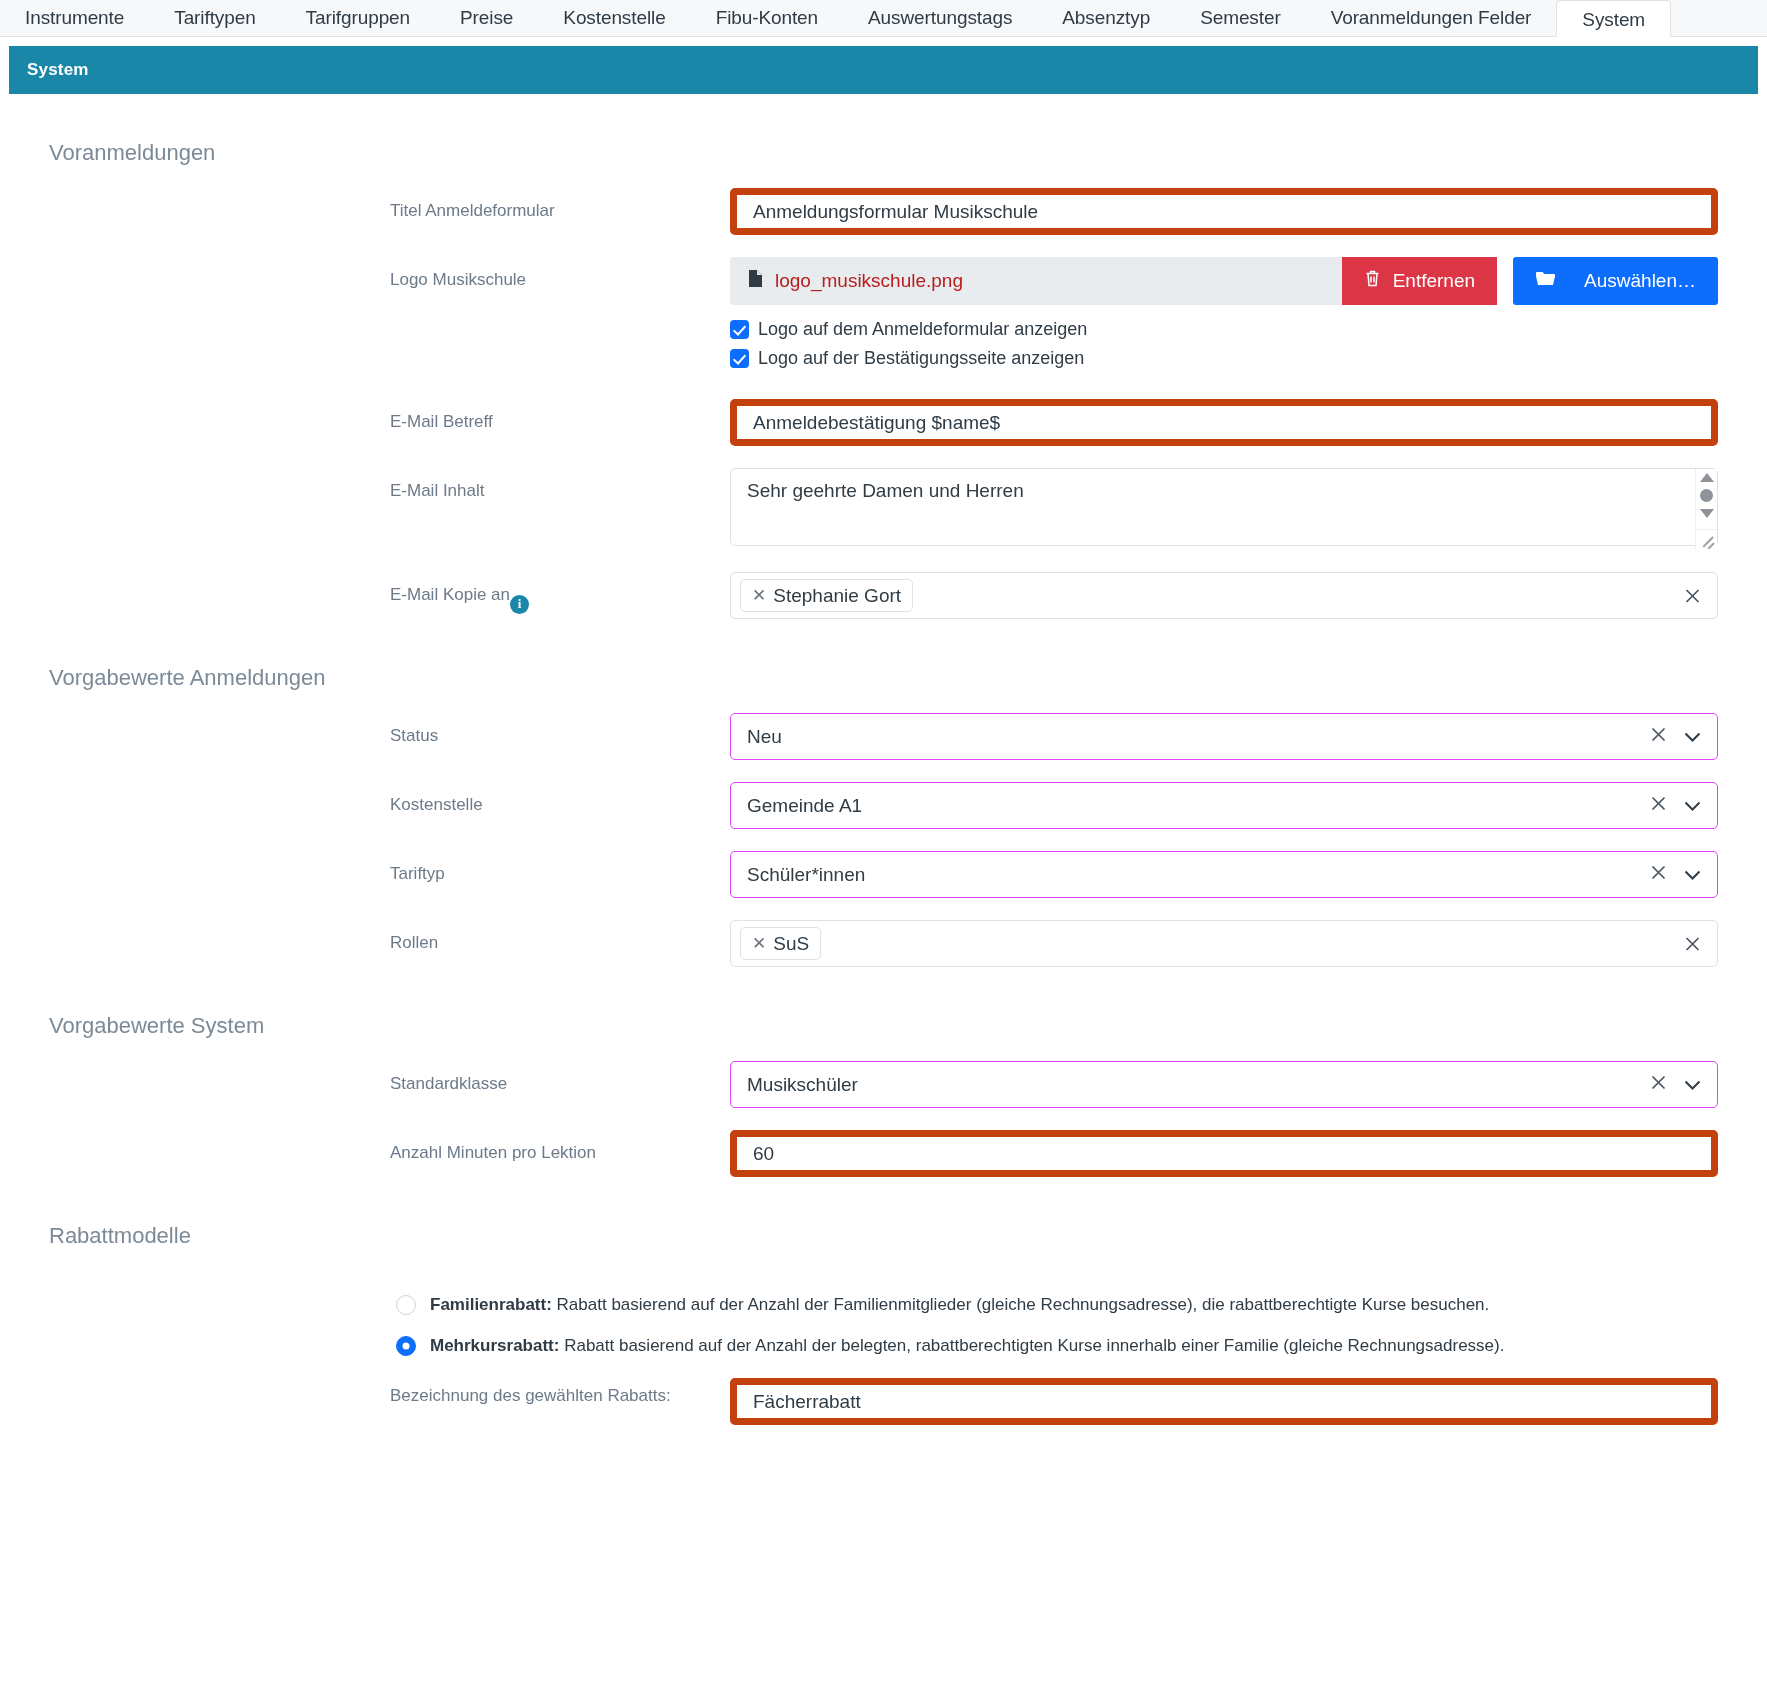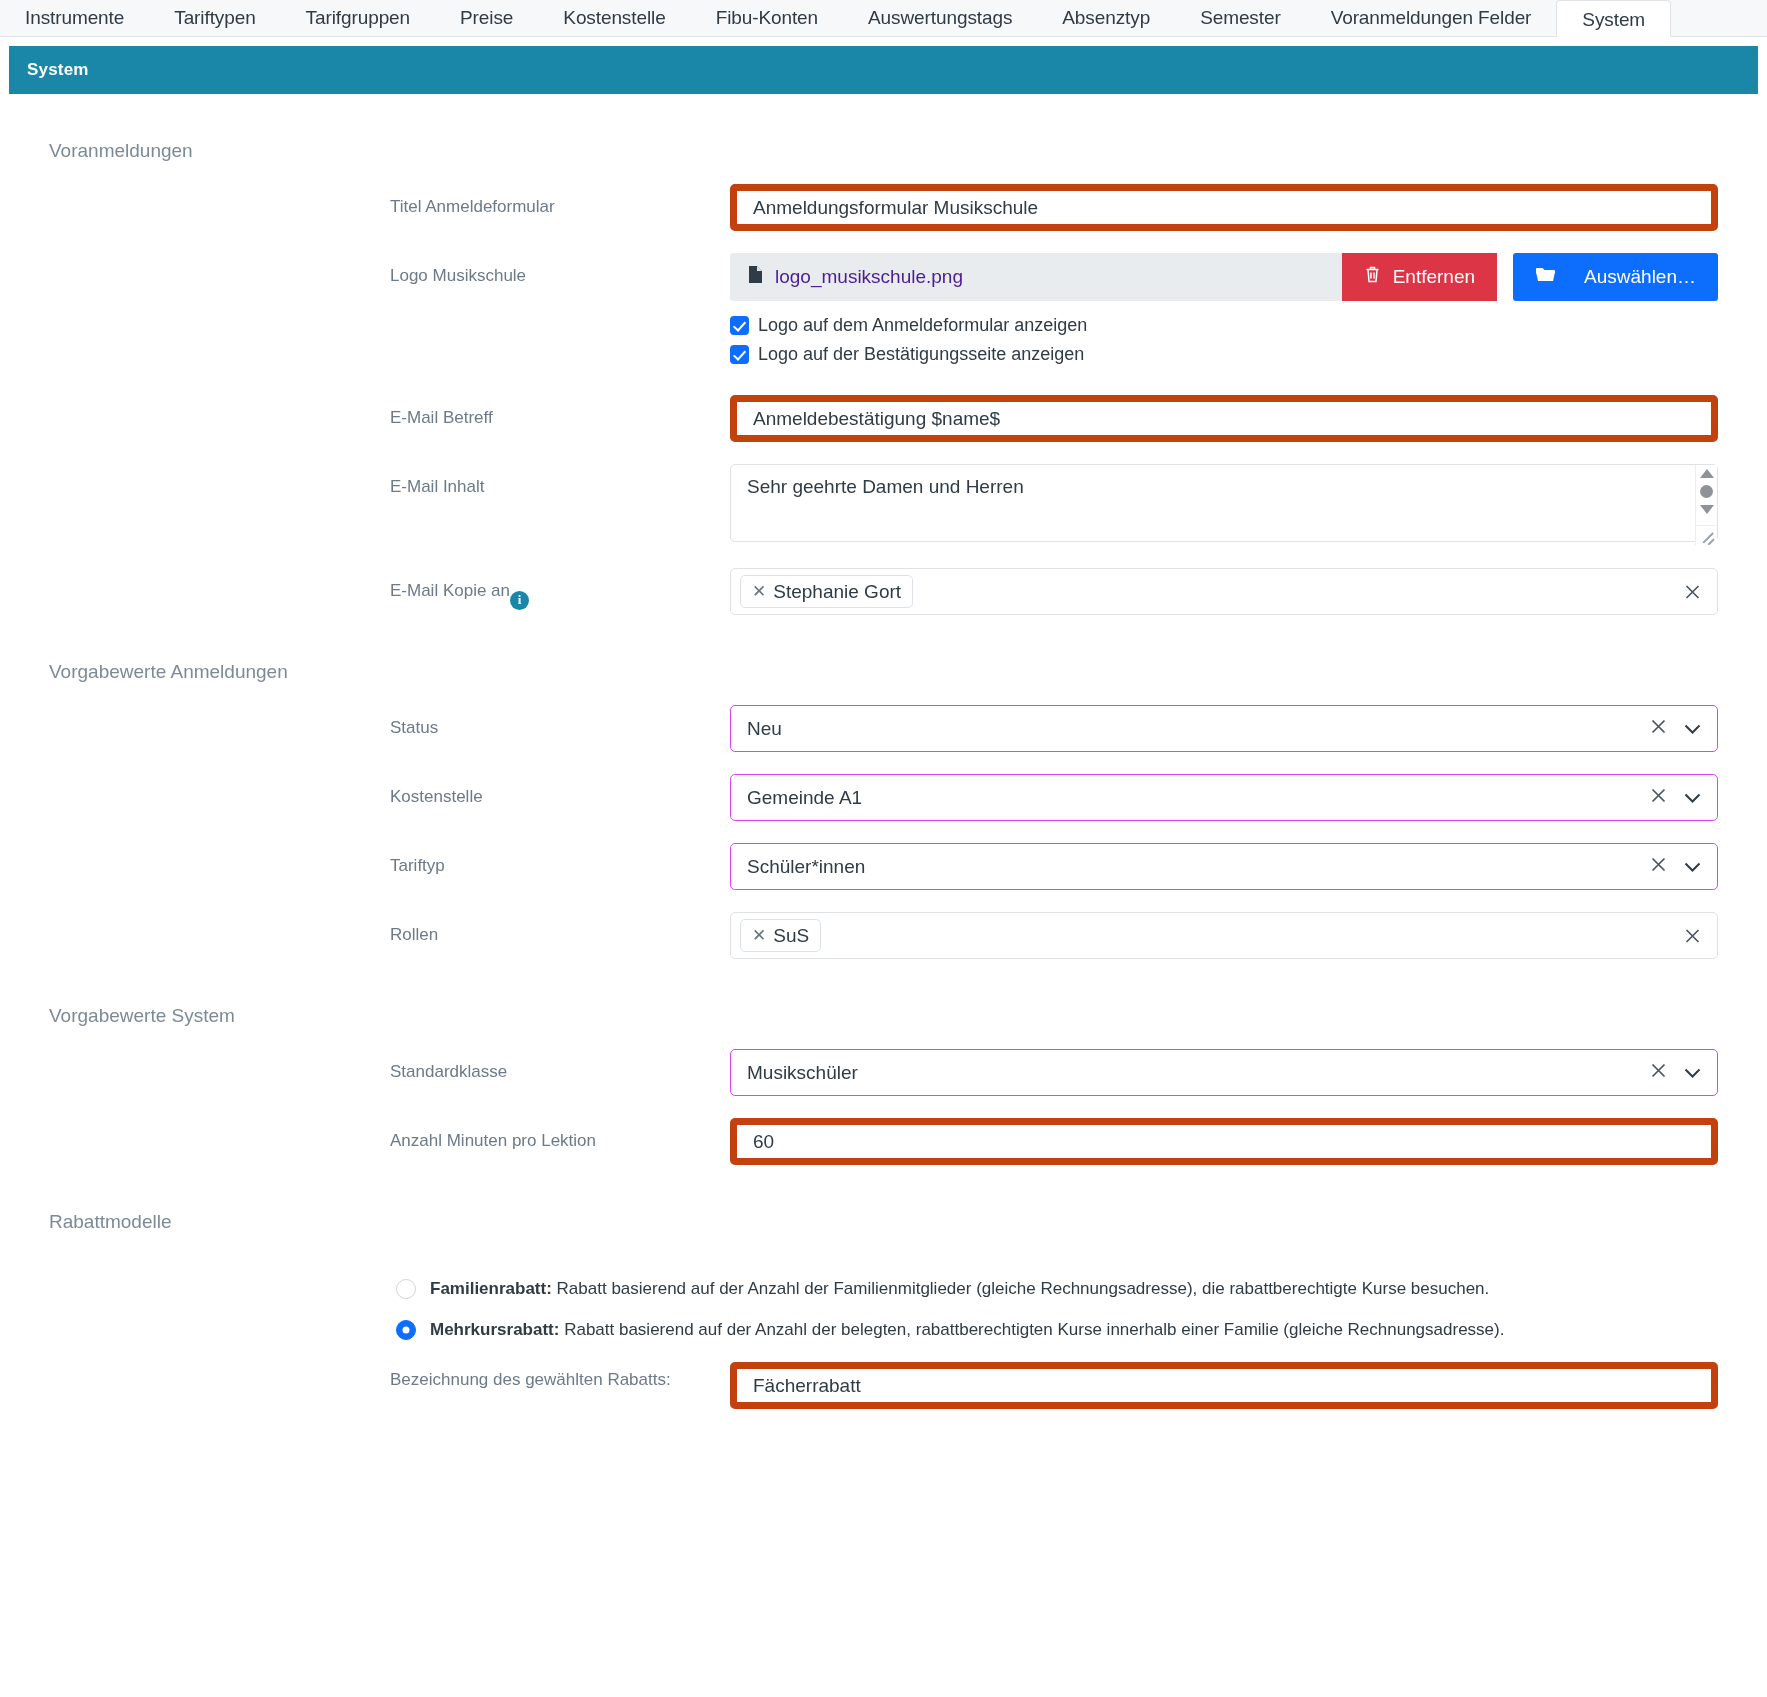--- a/index.html
+++ b/index.html
@@ -64,21 +64,21 @@
     padding: 14px 0 14px 18px;
     margin: 9px 9px 0 9px;
     letter-spacing: 0.2px;
   }
 
   
   .form-body {
     padding: 0 0 20px 0;
   }
   .section-title {
-    font-size: 19px;
+    font-size: 22px;
     color: #7c8a97;
     padding: 46px 0 0 49px;
     font-weight: normal;
   }
   .row {
     display: flex;
     align-items: flex-start;
     margin-top: 22px;
     padding-left: 0;
   }
@@ -113,21 +113,21 @@
   
   .file-row { display: flex; align-items: stretch; height: 48px; }
   .file-name {
     flex: 1;
     background: #e9ecef;
     border: none;
     display: flex;
     align-items: center;
     gap: 12px;
     font-size: 19px;
-    color: #4c1d95;
+    color: #b91c1c;
     padding: 16px 18px;
     border-top-left-radius: 3px;
     border-bottom-left-radius: 3px;
   }
   .btn {
     display: flex;
     align-items: center;
     gap: 12px;
     font-size: 19px;
     color: #ffffff;

